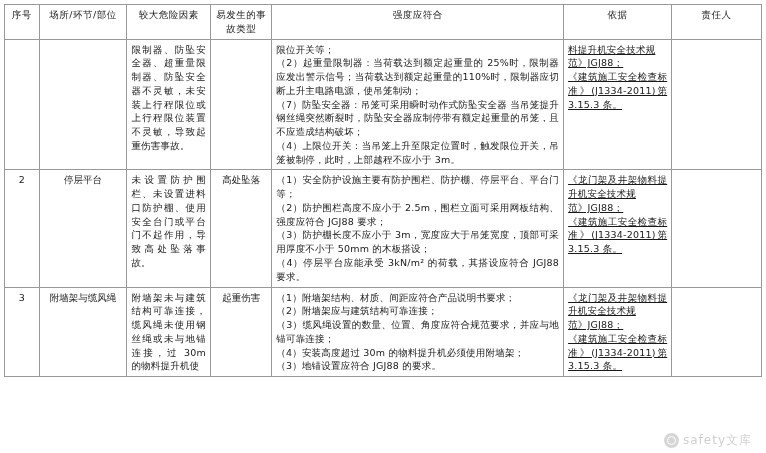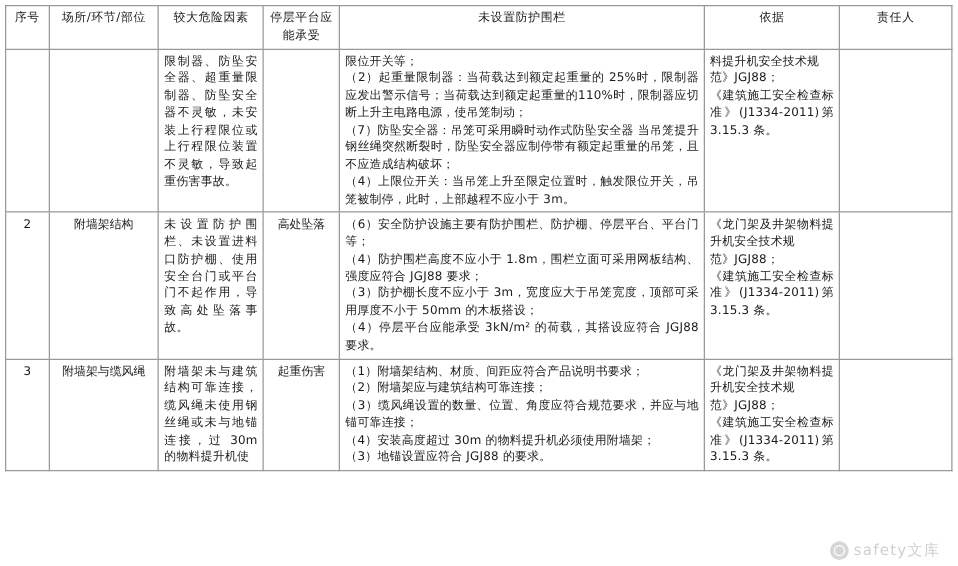--- a/index.html
+++ b/index.html
@@ -58,20 +58,21 @@
     text-align: justify;
     text-align-last: left;
   }
   .measure-line {
     display: block;
     text-align: justify;
   }
   .basis-line {
     display: block;
     text-align: justify;
+    text-decoration: underline;
   }
   .factor-cell, .basis-cell, .measure-cell {
     letter-spacing: 0.2px;
   }
   
   .watermark {
     position: absolute;
     right: 14px;
     bottom: 8px;
     display: flex;
@@ -117,22 +118,22 @@
       <col class="c-acc">
       <col class="c-measure">
       <col class="c-basis">
       <col class="c-person">
     </colgroup>
     <thead>
       <tr>
         <th>序号</th>
         <th>场所/环节/部位</th>
         <th>较大危险因素</th>
-        <th>停层平台应能承受</th>
-        <th>未设置防护围栏</th>
+        <th>易发生的事故类型</th>
+        <th>强度应符合</th>
         <th>依据</th>
         <th>责任人</th>
       </tr>
     </thead>
     <tbody>
 
       <tr>
         <td class="center"></td>
         <td class="center"></td>
         <td class="justify factor-cell">限制器、防坠安全器、超重量限制器、防坠安全器不灵敏，未安装上行程限位或上行程限位装置不灵敏，导致起重伤害事故。</td>
@@ -146,26 +147,26 @@
         <td class="basis-cell">
           <span class="basis-line">料提升机安全技术规</span>
           <span class="basis-line">范》JGJ88；</span>
           <span class="basis-line">《建筑施工安全检查标准》(J1334-2011)第 3.15.3 条。</span>
         </td>
         <td class="center"></td>
       </tr>
 
       <tr>
         <td class="center">2</td>
-        <td class="center">附墙架结构</td>
+        <td class="center">停层平台</td>
         <td class="justify factor-cell">未设置防护围栏、未设置进料口防护棚、使用安全台门或平台门不起作用，导致高处坠落事故。</td>
         <td class="center">高处坠落</td>
         <td class="measure-cell">
-          <span class="measure-line">（6）安全防护设施主要有防护围栏、防护棚、停层平台、平台门等；</span>
-          <span class="measure-line">（4）防护围栏高度不应小于 1.8m，围栏立面可采用网板结构、强度应符合 JGJ88 要求；</span>
+          <span class="measure-line">（1）安全防护设施主要有防护围栏、防护棚、停层平台、平台门等；</span>
+          <span class="measure-line">（2）防护围栏高度不应小于 2.5m，围栏立面可采用网板结构、强度应符合 JGJ88 要求；</span>
           <span class="measure-line">（3）防护棚长度不应小于 3m，宽度应大于吊笼宽度，顶部可采用厚度不小于 50mm 的木板搭设；</span>
           <span class="measure-line">（4）停层平台应能承受 3kN/m² 的荷载，其搭设应符合 JGJ88 要求。</span>
         </td>
         <td class="basis-cell">
           <span class="basis-line">《龙门架及井架物料提升机安全技术规</span>
           <span class="basis-line">范》JGJ88；</span>
           <span class="basis-line">《建筑施工安全检查标准》(J1334-2011)第 3.15.3 条。</span>
         </td>
         <td class="center"></td>
       </tr>

